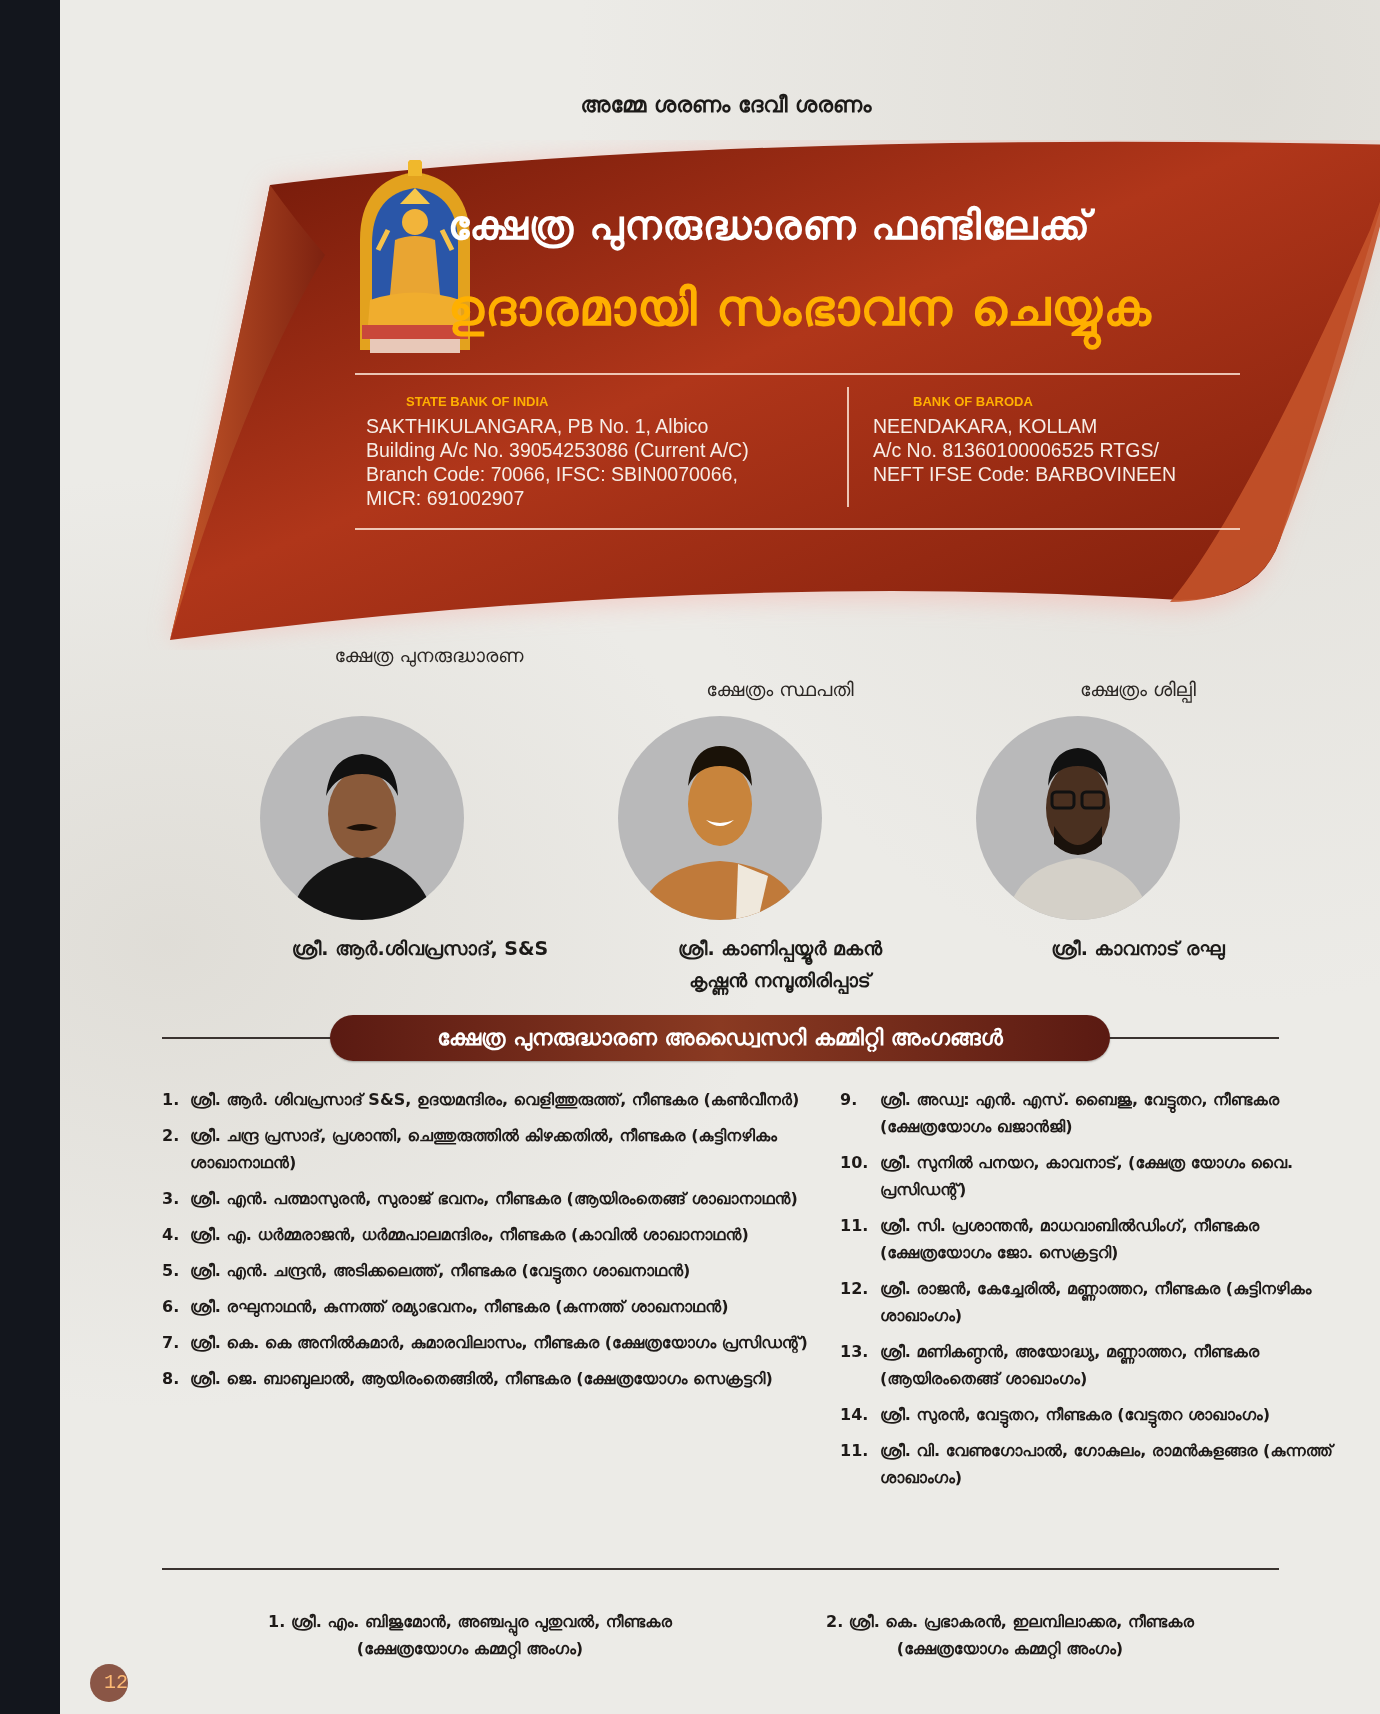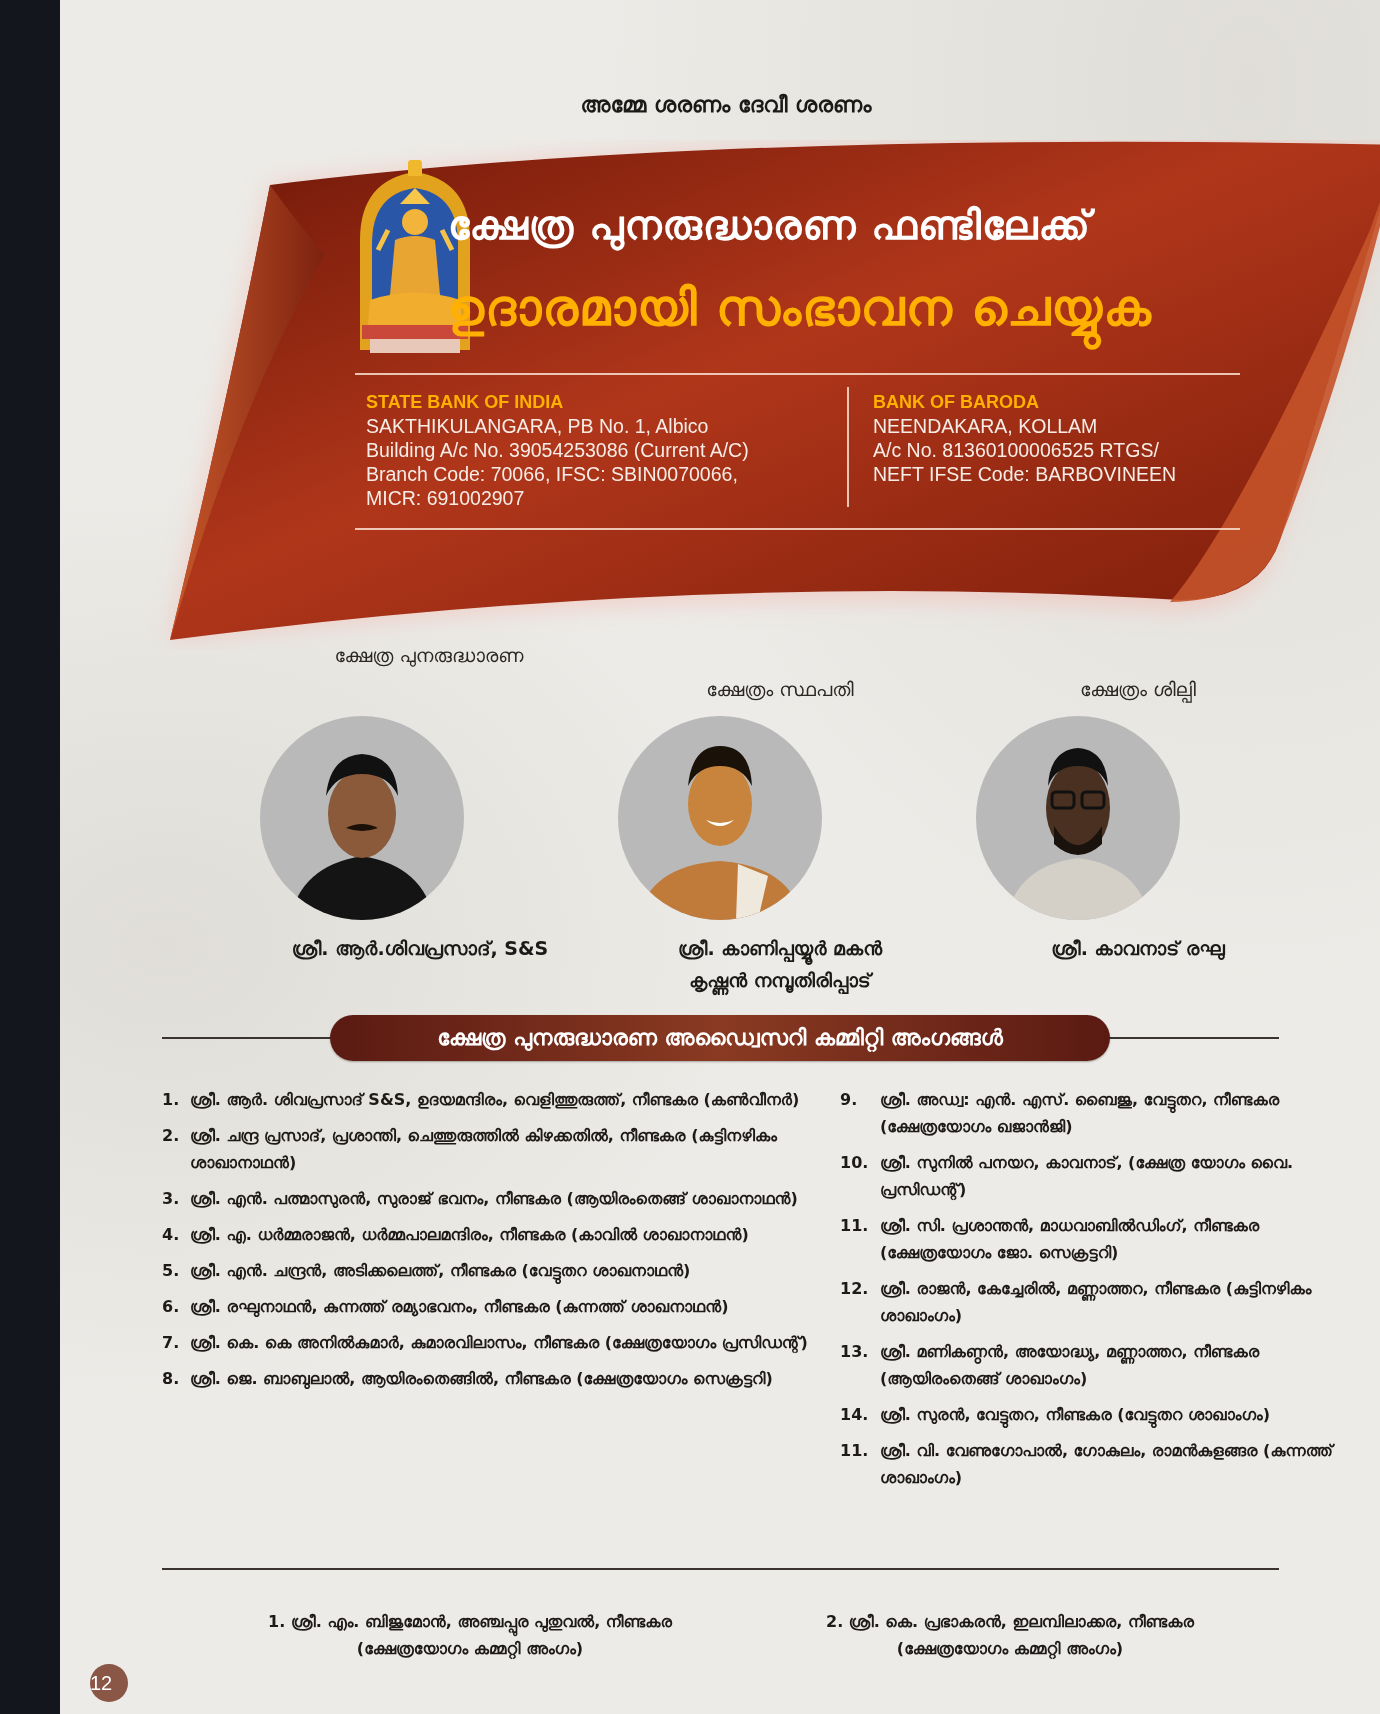--- a/index.html
+++ b/index.html
@@ -36,21 +36,21 @@
     position: absolute; left: 388px; top: 283px; font-size: 50px; font-weight: bold;
     color: #ffb000; letter-spacing: 1px; white-space: nowrap; margin-top: 21px;
   }
   .hr-top { position: absolute; left: 295px; top: 373px; width: 885px; height: 2px; background: rgba(255,235,220,0.8); }
   .hr-bot { position: absolute; left: 295px; top: 528px; width: 885px; height: 2px; background: rgba(255,235,220,0.8); }
   .vdiv { position: absolute; left: 787px; top: 387px; width: 2px; height: 120px; background: rgba(255,235,220,0.8); }
   .bank {
     position: absolute; top: 390px; color: #f7ede6; font-family: "Liberation Sans", sans-serif;
     font-size: 19.5px; line-height: 24px;
   }
-  .bank .bname { color: #ffb000; font-weight: bold; font-size: 18px; }
+  .bank .bname { color: #ffb000; font-weight: bold; font-size: 13px; margin-left: 40px; }
   .bank.sbi { left: 306px; }
   .bank.bob { left: 813px; }
   
   .role {
     position: absolute; text-align: center; font-size: 19px; color: #2b2724; line-height: 34px;
   }
   .photo {
     position: absolute; width: 204px; height: 204px; border-radius: 50%;
     background: #b9b9ba; overflow: hidden;
   }
@@ -77,22 +77,22 @@
   .list.left { left: 102px; top: 1086px; width: 720px; }
   .list.left li { padding-left: 28px; margin-bottom: 9px; }
   .list.right { left: 780px; top: 1086px; width: 520px; }
   .list.right li { padding-left: 40px; margin-bottom: 9px; }
   .acct {
     position: absolute; top: 1608px; text-align: center; font-weight: bold; font-size: 16px;
     line-height: 27px; color: #1e1a18;
   }
   .page-num {
     position: absolute; left: 30px; top: 1664px; width: 38px; height: 38px; border-radius: 50%;
-    background: #8a5646; color: #ffffff; font-family: Liberation Sans, sans-serif;
-    font-size: 20px; text-align: left; line-height: 38px;
+    background: #8a5646; color: #fdba74; font-family: Liberation Mono, monospace;
+    font-size: 20px; text-align: right; line-height: 38px;
   }
 </style>
 </head>
 <body>
 
 <div class="page">
 
   <div class="invocation">അമ്മേ ശരണം ദേവീ ശരണം</div>
 
   <div class="banner-wrap">

